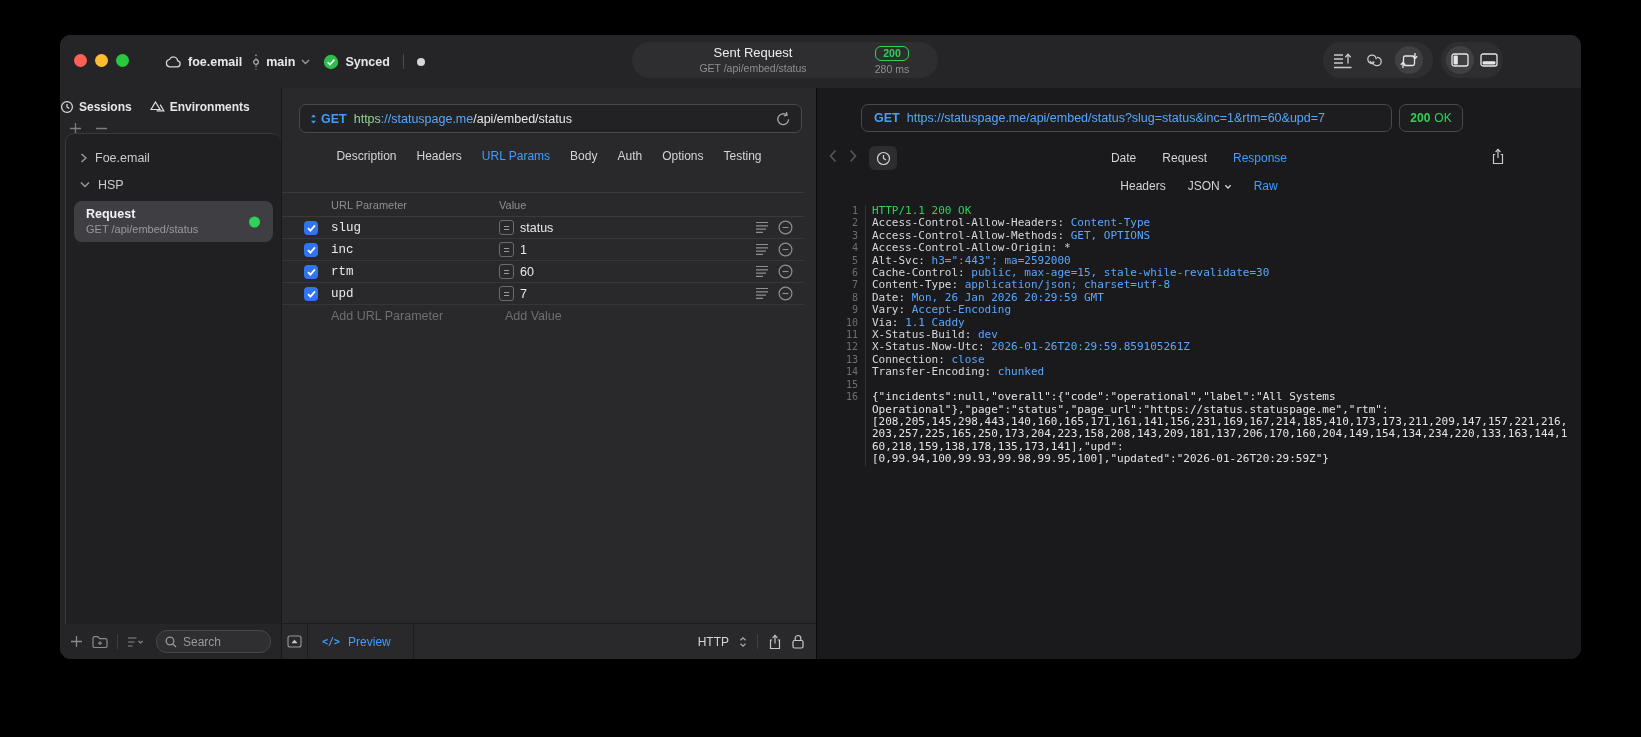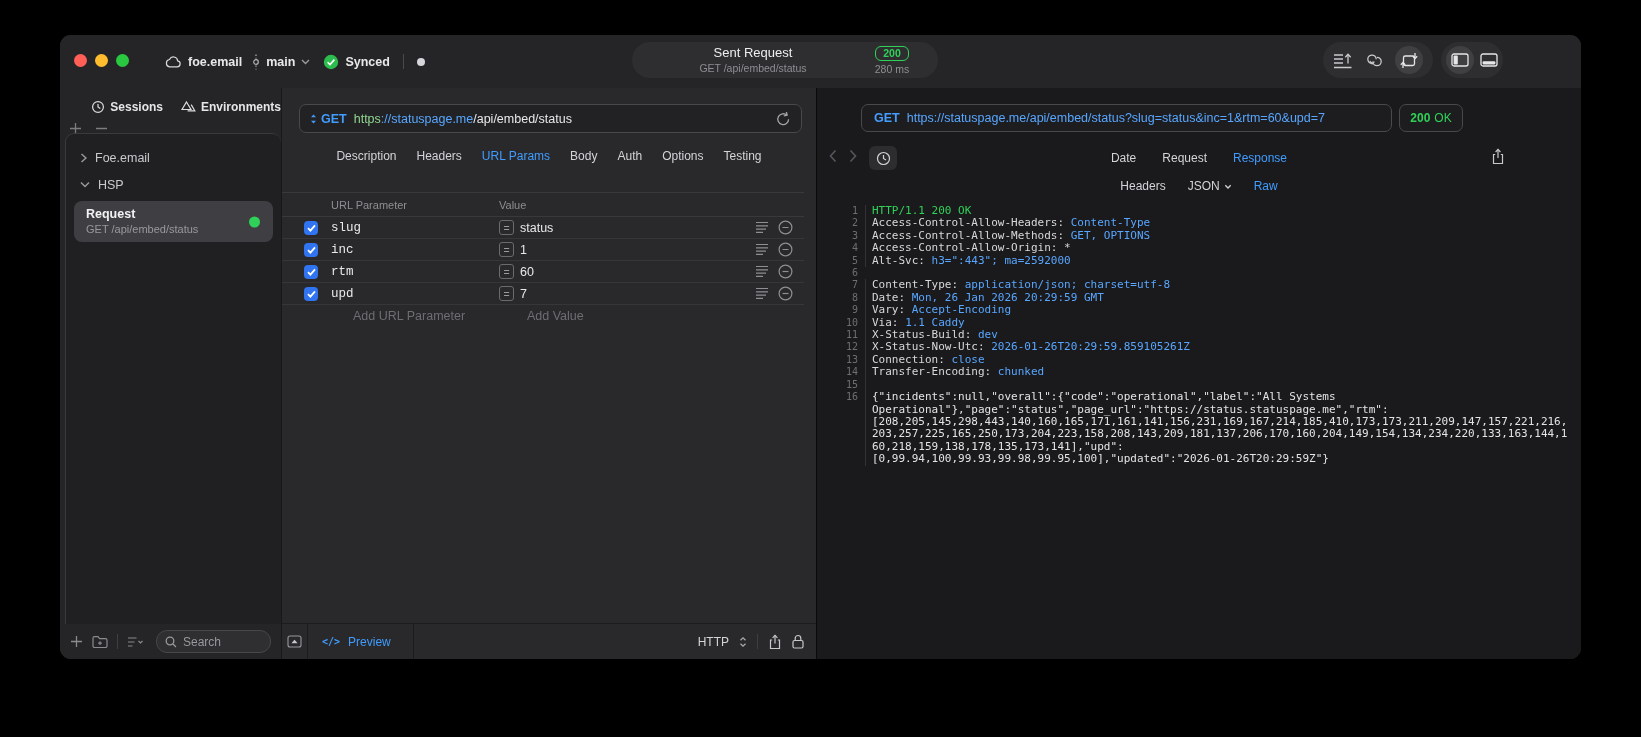--- a/index.html
+++ b/index.html
@@ -24,21 +24,21 @@
   .pill-badge{border:1.5px solid #30d158;color:#30d158;font-size:10.5px;font-weight:700;padding:0 7px;line-height:13px;border-radius:6px;}
   .pill-time{font-size:10.5px;color:#8e8e93;margin-top:2px;}
   .tb-group{position:absolute;top:7px;height:36px;background:#2e2e30;border-radius:18px;display:flex;align-items:center;}
   .tb-g1{left:1263px;width:110px;justify-content:space-evenly;}
   .tb-g2{left:1381px;width:62px;justify-content:space-evenly;}
   .tb-circle{width:28px;height:28px;border-radius:50%;background:#404043;display:flex;align-items:center;justify-content:center;}
   .tb-icon{display:flex;align-items:center;justify-content:center;}
 
   
   .sidebar{position:absolute;left:0;top:53px;width:221px;bottom:0;background:#252527;}
-  .sb-tabs{position:absolute;left:0;right:0;top:6px;height:26px;display:flex;justify-content:flex-end;gap:18px;align-items:center;color:#e6e6e8;font-size:12px;font-weight:700;}
+  .sb-tabs{position:absolute;left:0;right:0;top:6px;height:26px;display:flex;justify-content:flex-start;gap:18px;align-items:center;color:#e6e6e8;font-size:12px;font-weight:700;}
   .sb-tab{display:flex;align-items:center;gap:5px;}
   .sb-addrem{position:absolute;left:9px;top:34px;display:flex;gap:13px;z-index:0;}
   .session-panel{position:absolute;left:5px;right:0;top:45px;bottom:35px;background:#202022;border:1px solid #3a3a3c;border-right:none;border-bottom:none;border-radius:9px 9px 0 0;box-sizing:border-box;padding-top:10px;z-index:1;}
   .tree-row{display:flex;align-items:center;gap:8px;height:27px;padding:0 14px;color:#c9c9ce;font-size:12.5px;font-weight:500;}
   .req-card{margin:3px 8px 0;background:#3f3f43;border-radius:8px;padding:6px 12px 7px;position:relative;}
   .req-title{font-size:12.5px;font-weight:700;color:#f2f2f4;}
   .req-sub{font-size:11px;color:#98989d;margin-top:2px;}
   .req-dot{position:absolute;right:13px;top:50%;transform:translateY(-50%);width:11px;height:11px;border-radius:50%;background:#30d158;}
   .sidebar-foot{position:absolute;left:0;right:0;bottom:0;height:35px;display:flex;align-items:center;padding:0 10px 0 10px;box-sizing:border-box;gap:9px;}
   .sf-div{width:1px;height:15px;background:#3e3e42;}
@@ -56,21 +56,21 @@
   .pt-head{height:23px;display:flex;align-items:center;color:#8e8e93;font-size:11px;border-bottom:1px solid #39393c;}
   .pt-head .h-name{margin-left:49px;width:168px;}
   .pt-row{display:flex;align-items:center;height:21px;border-bottom:1px solid #36363a;}
   .pt-check{width:14px;height:14px;margin-left:22px;border-radius:4px;background:#3174f1;display:flex;align-items:center;justify-content:center;flex:0 0 14px;}
   .pt-name{margin-left:13px;width:168px;font-size:12.5px;color:#e9e9eb;font-family:Liberation Mono, monospace;}
   .pt-eq{width:15px;height:15px;box-sizing:border-box;border:1px solid #6a6a6f;border-radius:3px;color:#9a9a9f;font-size:10.5px;display:flex;align-items:center;justify-content:center;flex:0 0 15px;}
   .pt-value{margin-left:6px;flex:1;font-size:12.5px;color:#e9e9eb;}
   .pt-lines{margin-right:9px;display:flex;}
   .pt-minus{margin-right:11px;display:flex;}
   .pt-add{display:flex;align-items:center;height:22px;color:#6e6e73;font-size:12.5px;}
-  .pt-add .a-name{margin-left:71px;width:174px;}
+  .pt-add .a-name{margin-left:49px;width:174px;}
   .editor-foot{position:absolute;left:0;right:0;bottom:0;height:35px;border-top:1px solid #1c1c1e;display:flex;align-items:center;background:#29292b;}
   .ef-collapse{width:25px;height:100%;display:flex;align-items:center;justify-content:center;border-right:1px solid #1c1c1e;flex:0 0 25px;}
   .ef-preview{display:flex;align-items:center;gap:8px;color:#409cff;font-size:12px;padding:0 22px 0 14px;height:100%;border-right:1px solid #1c1c1e;}
   .ef-code{font-family:"DejaVu Sans Mono",monospace;font-size:10px;font-weight:700;}
   .ef-right{margin-left:auto;display:flex;align-items:center;gap:10px;padding-right:12px;color:#d4d4d8;font-size:12px;}
   .ef-div{width:1px;height:15px;background:#3e3e42;}
 
   
   .viewer{position:absolute;left:756px;top:53px;right:0;bottom:0;background:#1a1a1c;border-left:1px solid #0a0a0a;box-sizing:border-box;}
   .resp-url{position:absolute;left:44px;top:16px;width:531px;height:28px;box-sizing:border-box;border:1px solid #49494d;border-radius:7px;background:#1d1d1f;display:flex;align-items:center;padding:0 12px;font-size:12.5px;color:#58a6ff;white-space:nowrap;overflow:hidden;}
@@ -520,20 +520,21 @@
           <div class="code-line">
             <span class="code-gutter">4</span>
             <span class="code-text"><span class="c-key">Access-Control-Allow-Origin: </span><span class="c-key">*</span></span>
           </div>
           <div class="code-line">
             <span class="code-gutter">5</span>
             <span class="code-text"><span class="c-key">Alt-Svc: </span><span class="c-val">h3=":443"; ma=2592000</span></span>
           </div>
           <div class="code-line">
             <span class="code-gutter">6</span>
+            <span class="code-text"><span class="c-key">Cache-Control: </span><span class="c-val">public, max-age=15, stale-while-revalidate=30</span></span>
           </div>
           <div class="code-line">
             <span class="code-gutter">7</span>
             <span class="code-text"><span class="c-key">Content-Type: </span><span class="c-val">application/json; charset=utf-8</span></span>
           </div>
           <div class="code-line">
             <span class="code-gutter">8</span>
             <span class="code-text"><span class="c-key">Date: </span><span class="c-val">Mon, 26 Jan 2026 20:29:59 GMT</span></span>
           </div>
           <div class="code-line">

